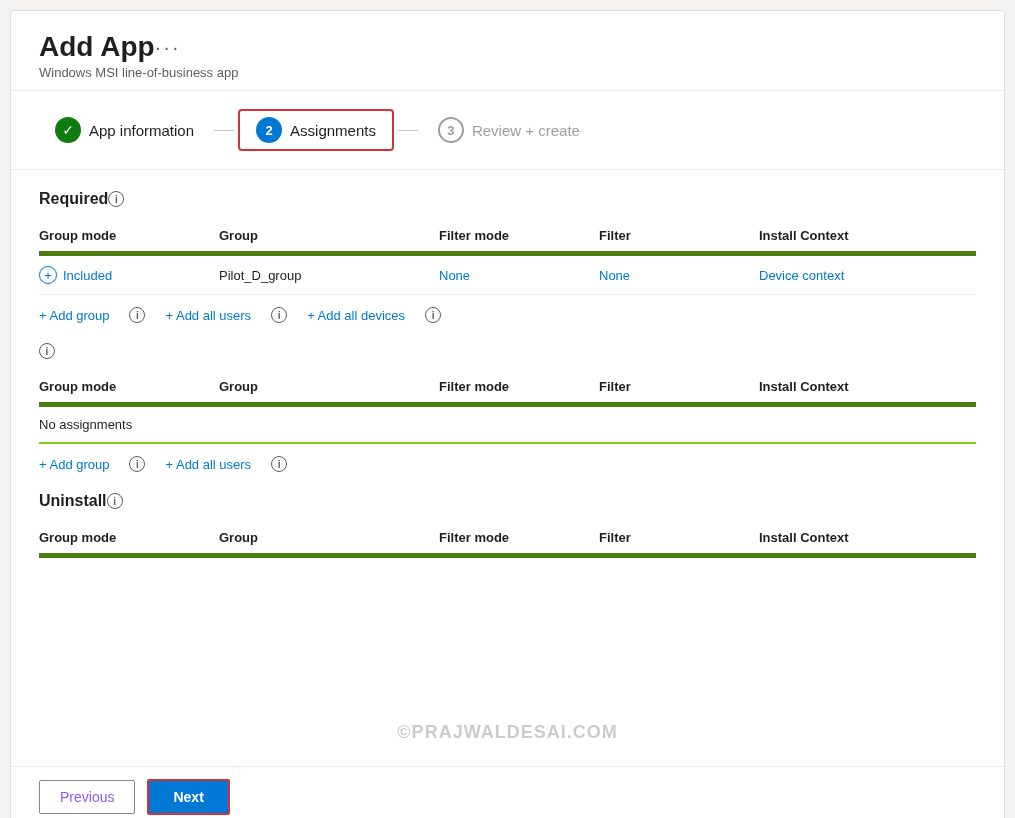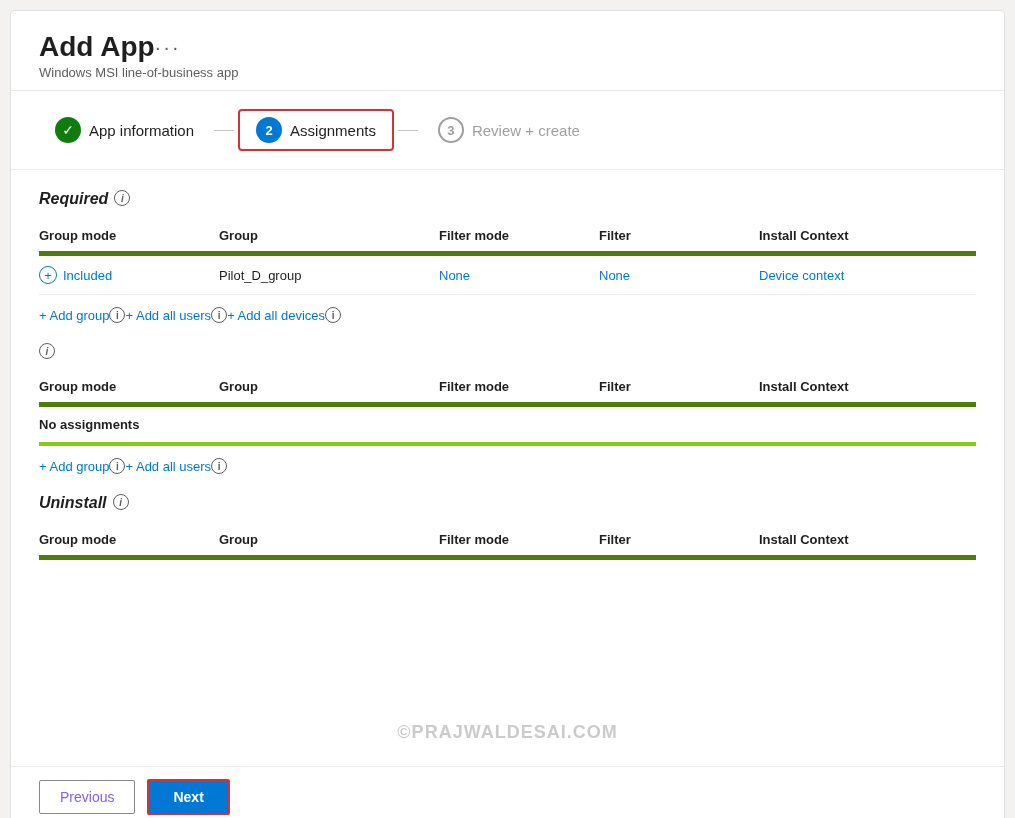--- a/index.html
+++ b/index.html
@@ -104,23 +104,21 @@
       flex: 1;
       padding: 20px 28px 80px 28px;
       overflow-y: auto;
     }
     .section-title {
       font-size: 16px;
       font-weight: 700;
       color: #201f1e;
       margin-bottom: 12px;
       display: flex;
-      align-items: flex-start;
-      gap: 6px;
-      font-style: italic;
+      align-items: center;
     }
     .info-icon {
       display: inline-flex;
       align-items: center;
       justify-content: center;
       width: 16px;
       height: 16px;
       border-radius: 50%;
       border: 1.5px solid #605e5c;
       color: #605e5c;
@@ -179,36 +177,35 @@
       display: flex;
       align-items: center;
       justify-content: center;
       font-size: 13px;
       color: #0078d4;
       line-height: 1;
     }
     .add-links {
       display: flex;
       align-items: center;
-      gap: 0;
+      gap: 20px;
       flex-wrap: wrap;
       margin: 8px 0 20px 0;
     }
     .add-link {
       color: #0078d4;
       font-size: 13px;
       cursor: pointer;
       text-decoration: none;
     }
     .no-assignments {
       font-size: 13px;
       color: #201f1e;
       padding: 10px 0;
-      border-bottom: 4px solid #84cc16;
-      font-weight: bold;
+      border-bottom: 2px solid #84cc16;
     }
     .footer {
       position: absolute;
       bottom: 0;
       left: 0;
       right: 0;
       background: #fff;
       border-top: 1px solid #edebe9;
       padding: 12px 28px;
       display: flex;

